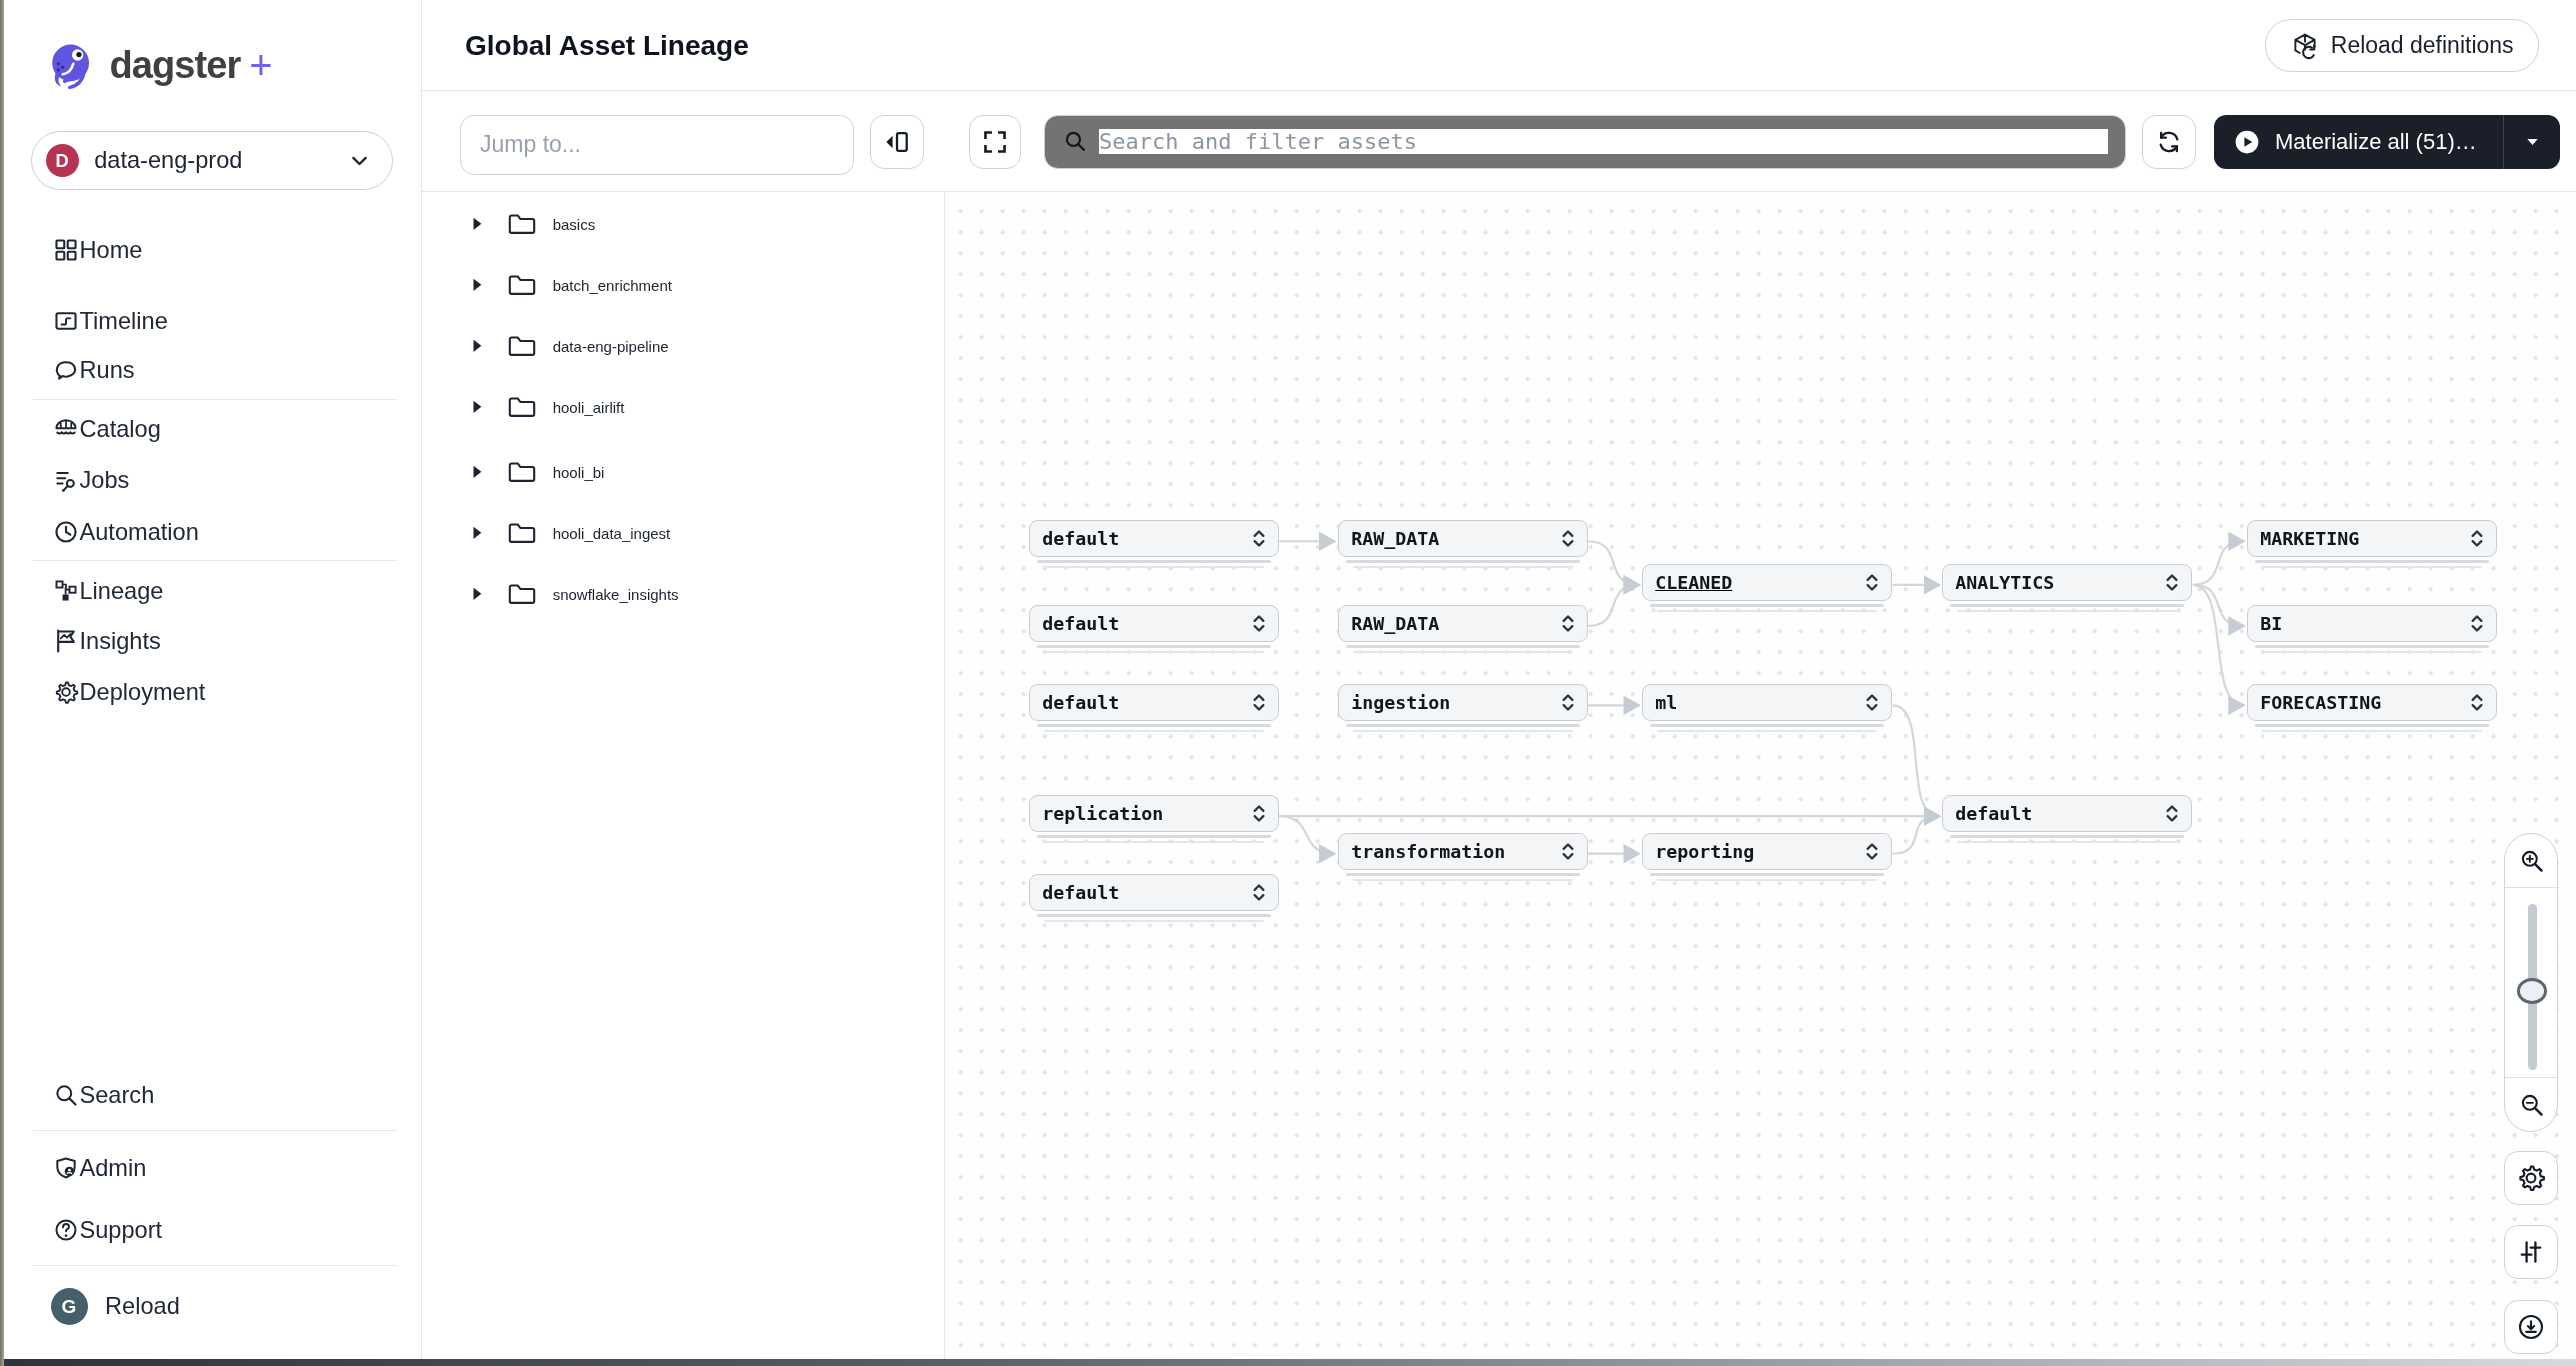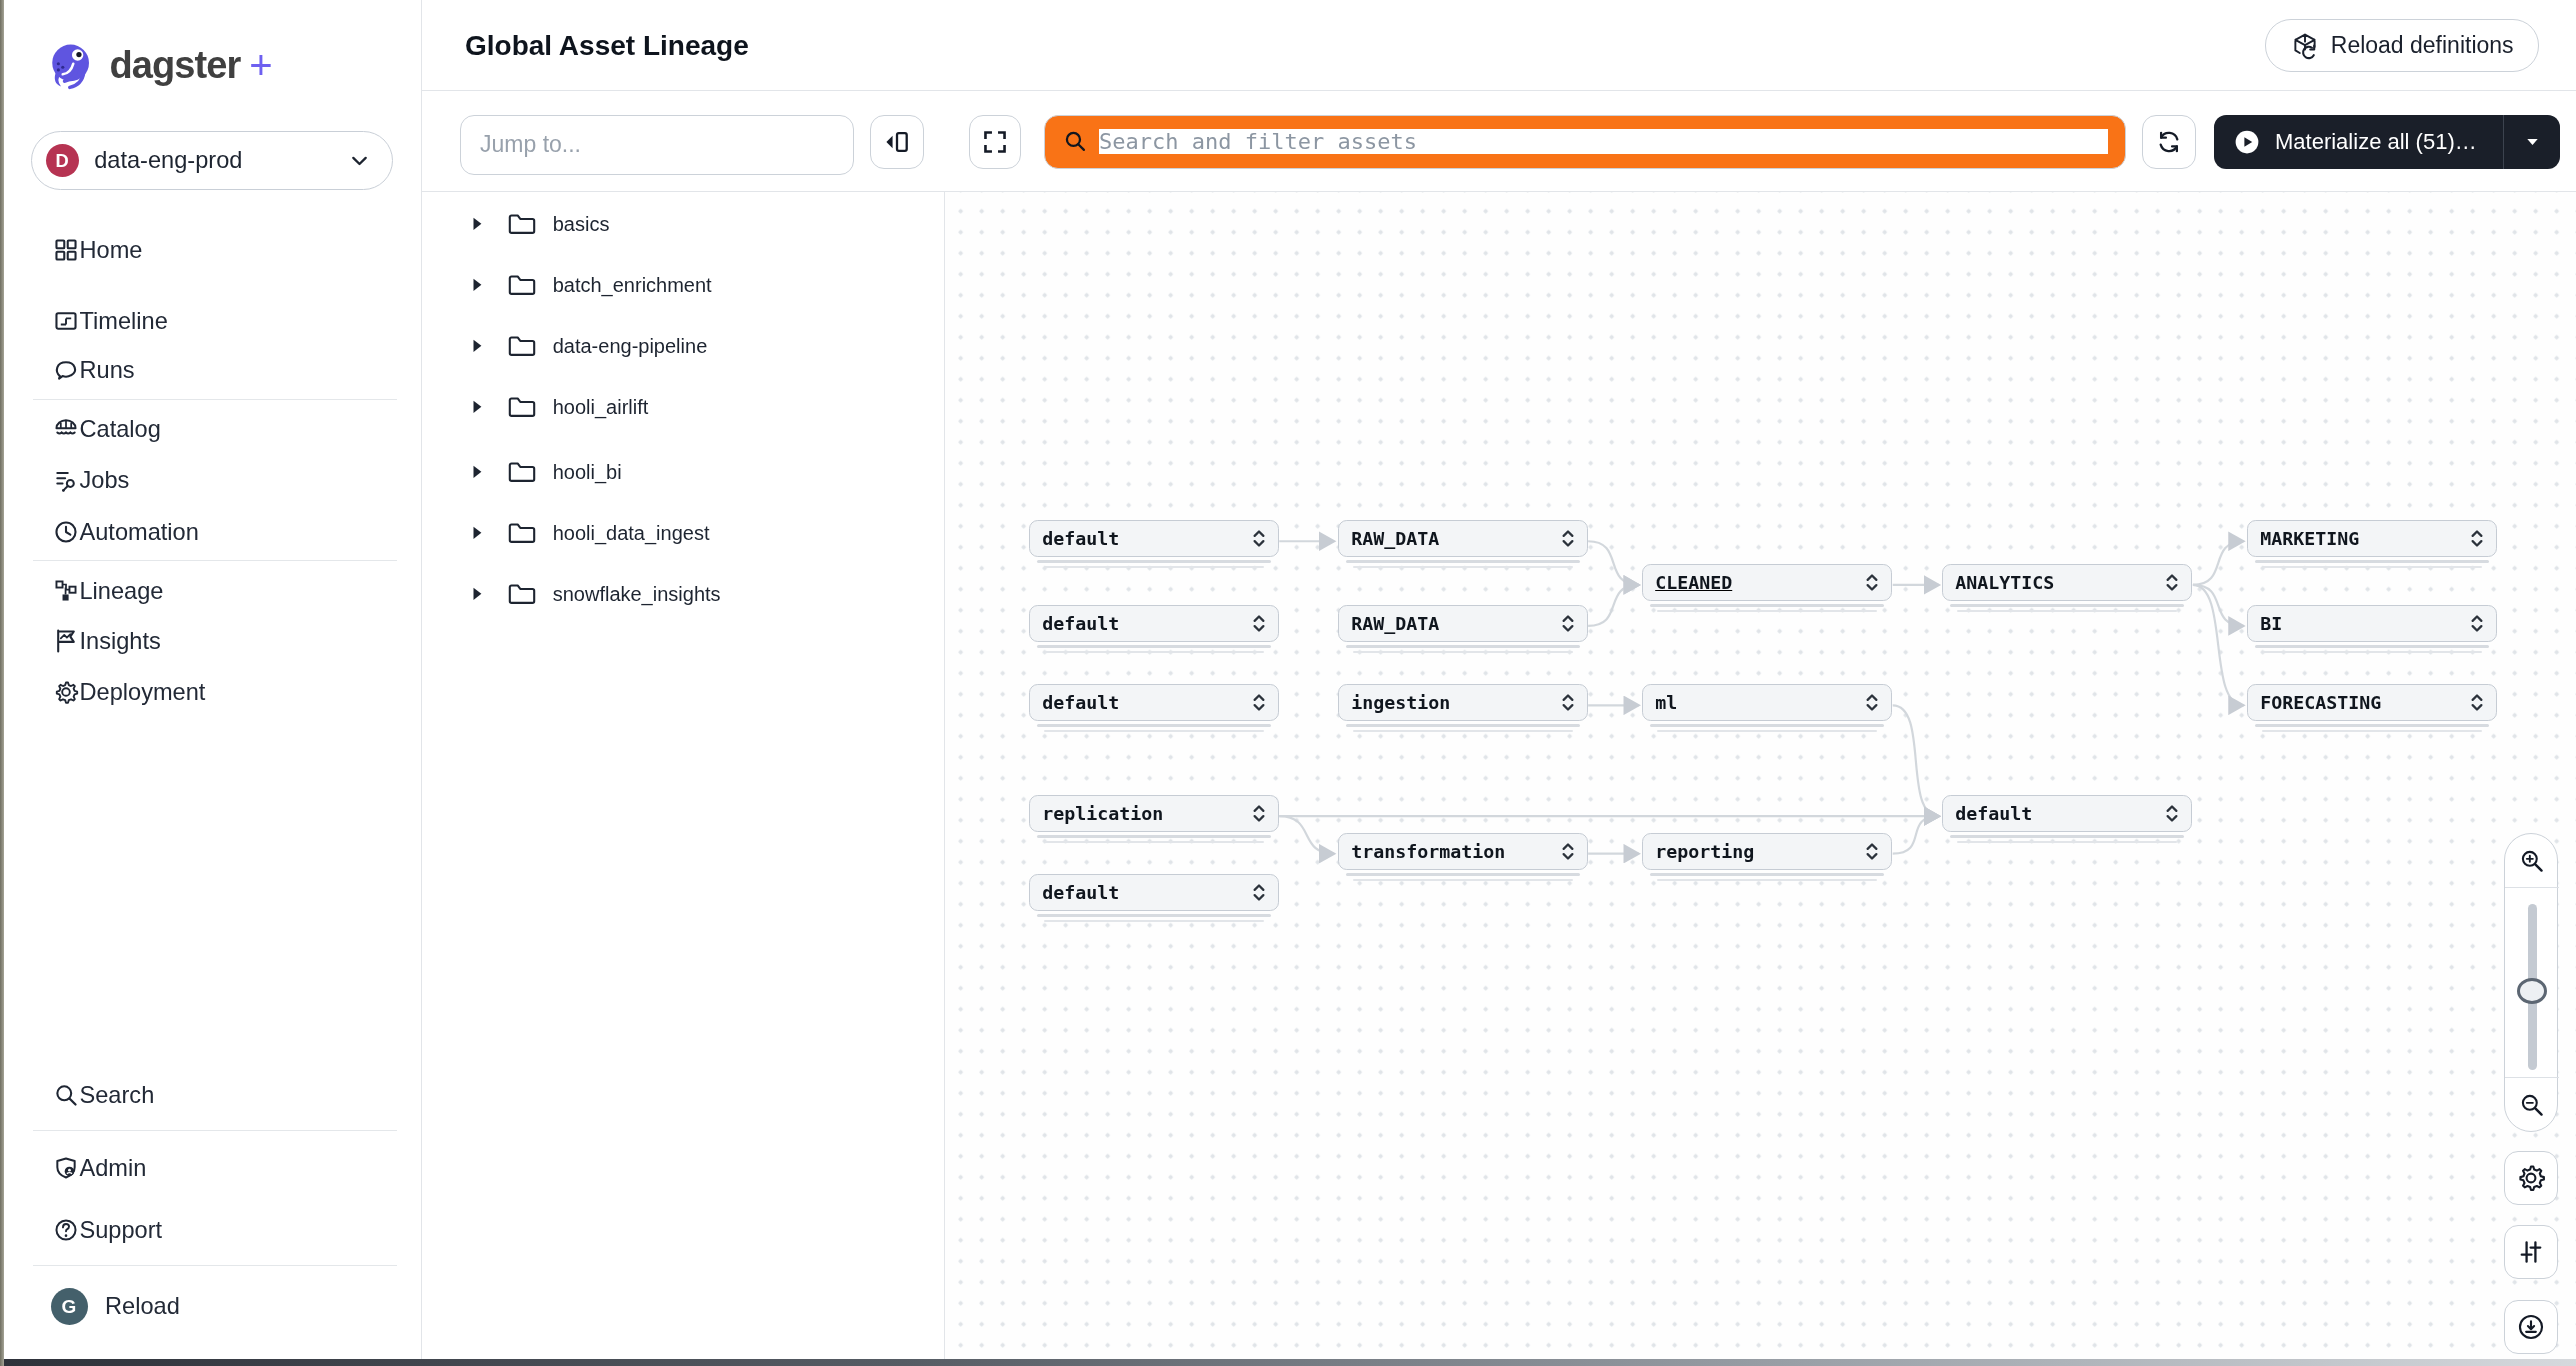--- a/index.html
+++ b/index.html
@@ -41,29 +41,29 @@
   #tree-panel { left:421px; top:91px; width:524px; height:1276px; background:#fff; border-right:0.9px solid #e2e5e9; z-index:8; }
   #tree-toolbar { left:0; top:0; width:524px; height:101px; border-bottom:0.9px solid #e2e5e9; background:#fff; }
   #jump-input { left:39px; top:23.6px; width:394px; height:60px; border:1.3px solid #ccd2d9; border-radius:14px;
     font-size:23px; color:#1d2430; padding:0 19px; outline:none; font-family:Liberation Sans, sans-serif; }
   #jump-input::placeholder { color:#98a1ac; }
   #collapse-btn { left:449px; top:23.6px; width:54px; height:54px; border:1.3px solid #ccd2d9; border-radius:14px; background:#fff;
     display:flex; align-items:center; justify-content:center; cursor:pointer; }
   .tree-row { left:0; width:524px; height:42px; display:flex; align-items:center; cursor:pointer; }
   .tree-row .caret { margin-left:49px; width:14px; display:flex; }
   .tree-row .folder { margin-left:23px; display:flex; }
-  .tree-row .lbl { font-size:20px; color:#1d2430; margin-left:15.7px; }
+  .tree-row .lbl { font-size:15px; color:#1d2430; margin-left:15.7px; }
 
   
   #canvas-panel { left:945px; top:91px; width:1631px; height:1276px; background:#fff; }
   #canvas-toolbar { left:0; top:0; width:1631px; height:101px; border-bottom:0.9px solid #e2e5e9; background:#fff; z-index:6; }
   #fullscreen-btn { left:23.6px; top:23.6px; width:52px; height:54px; border:1.3px solid #ccd2d9; border-radius:14px; background:#fff;
     display:flex; align-items:center; justify-content:center; cursor:pointer; }
   #asset-search { left:99px; top:23.6px; width:1082px; height:54px; border:1.3px solid #ccd2d9; border-radius:14px;
-    display:flex; align-items:center; padding:0 17.5px; background:#f97316; }
+    display:flex; align-items:center; padding:0 17.5px; background:#737373; }
   #asset-search input { border:none; outline:none; flex:1; margin-left:12.2px; font-family:"DejaVu Sans Mono",monospace;
     font-size:22px; color:#1d2430; }
   #asset-search input::placeholder { color:#8c96a2; }
   #refresh-btn { left:1197px; top:23.6px; width:54px; height:54px; border:1.3px solid #ccd2d9; border-radius:14px; background:#fff;
     display:flex; align-items:center; justify-content:center; cursor:pointer; }
   #materialize-btn { left:1269px; top:23.6px; width:346px; height:54px; background:#1a1f29; border-radius:12.2px;
     display:flex; align-items:center; color:#fff; cursor:pointer; }
   #materialize-btn .main { display:flex; align-items:center; padding:0 19px; height:100%; flex:1; }
   #materialize-btn .lbl { font-size:22px; margin-left:14px; white-space:nowrap; }
   #materialize-btn .sep { width:0.9px; height:100%; background:#3c434e; }

